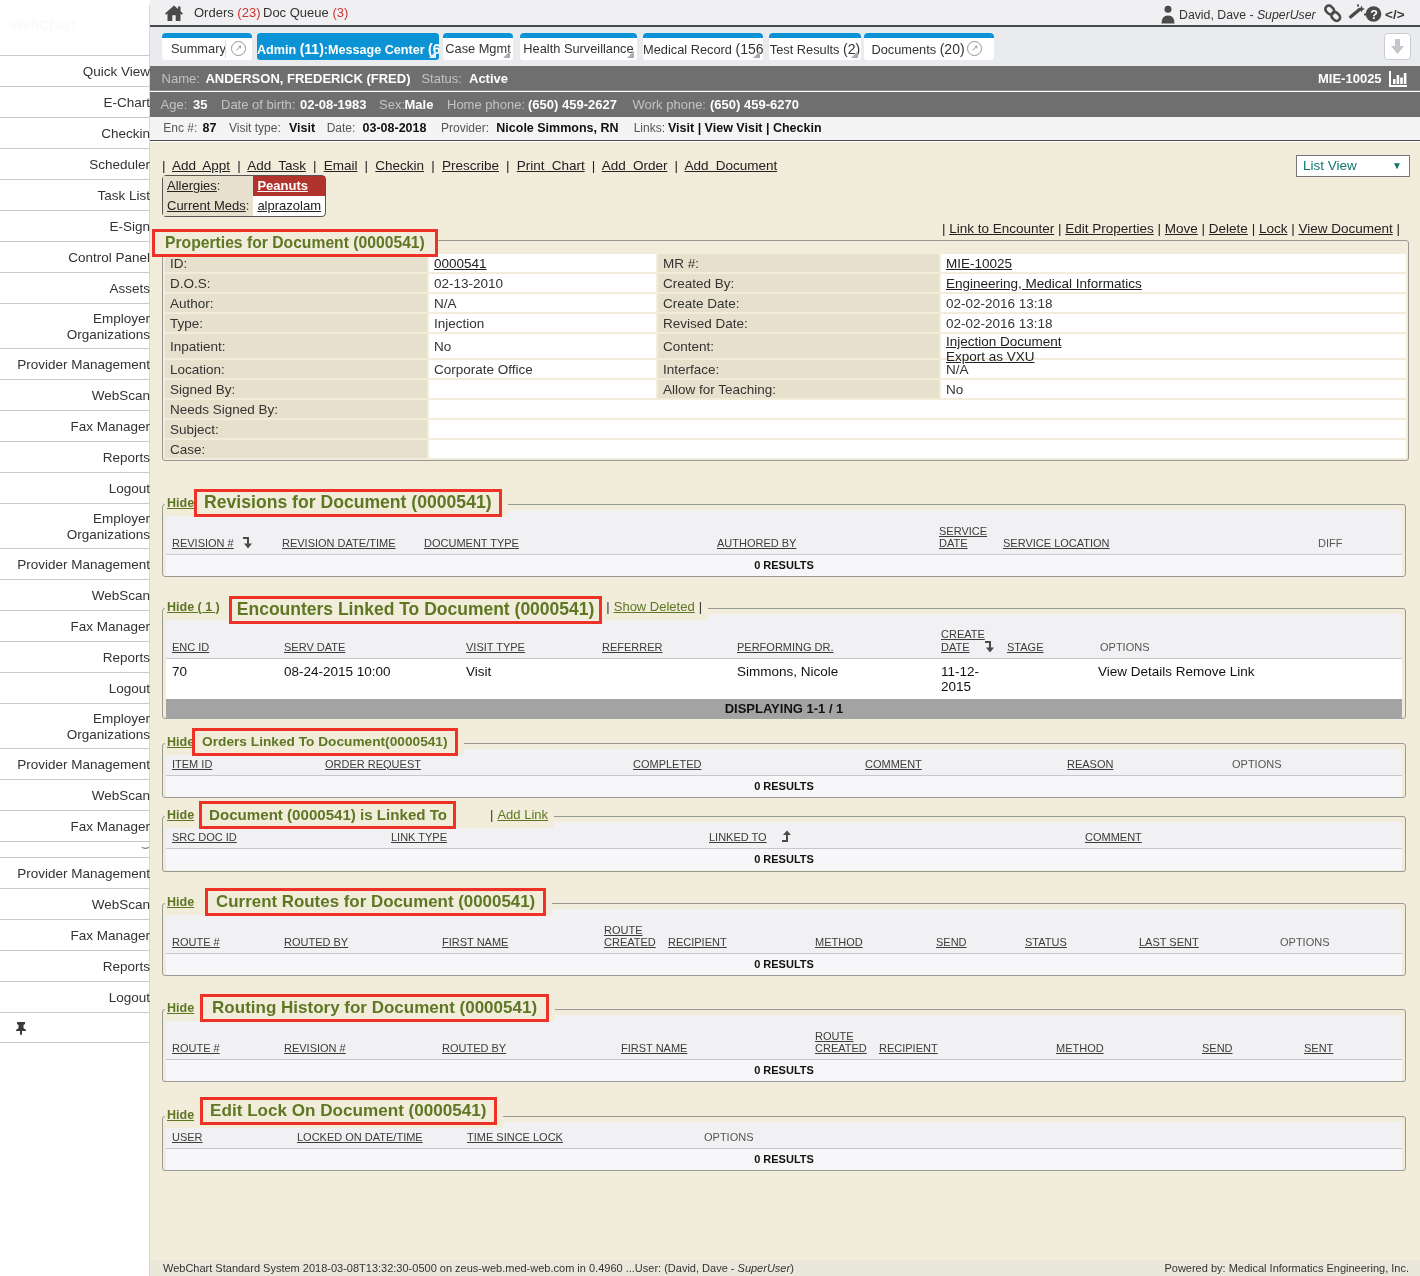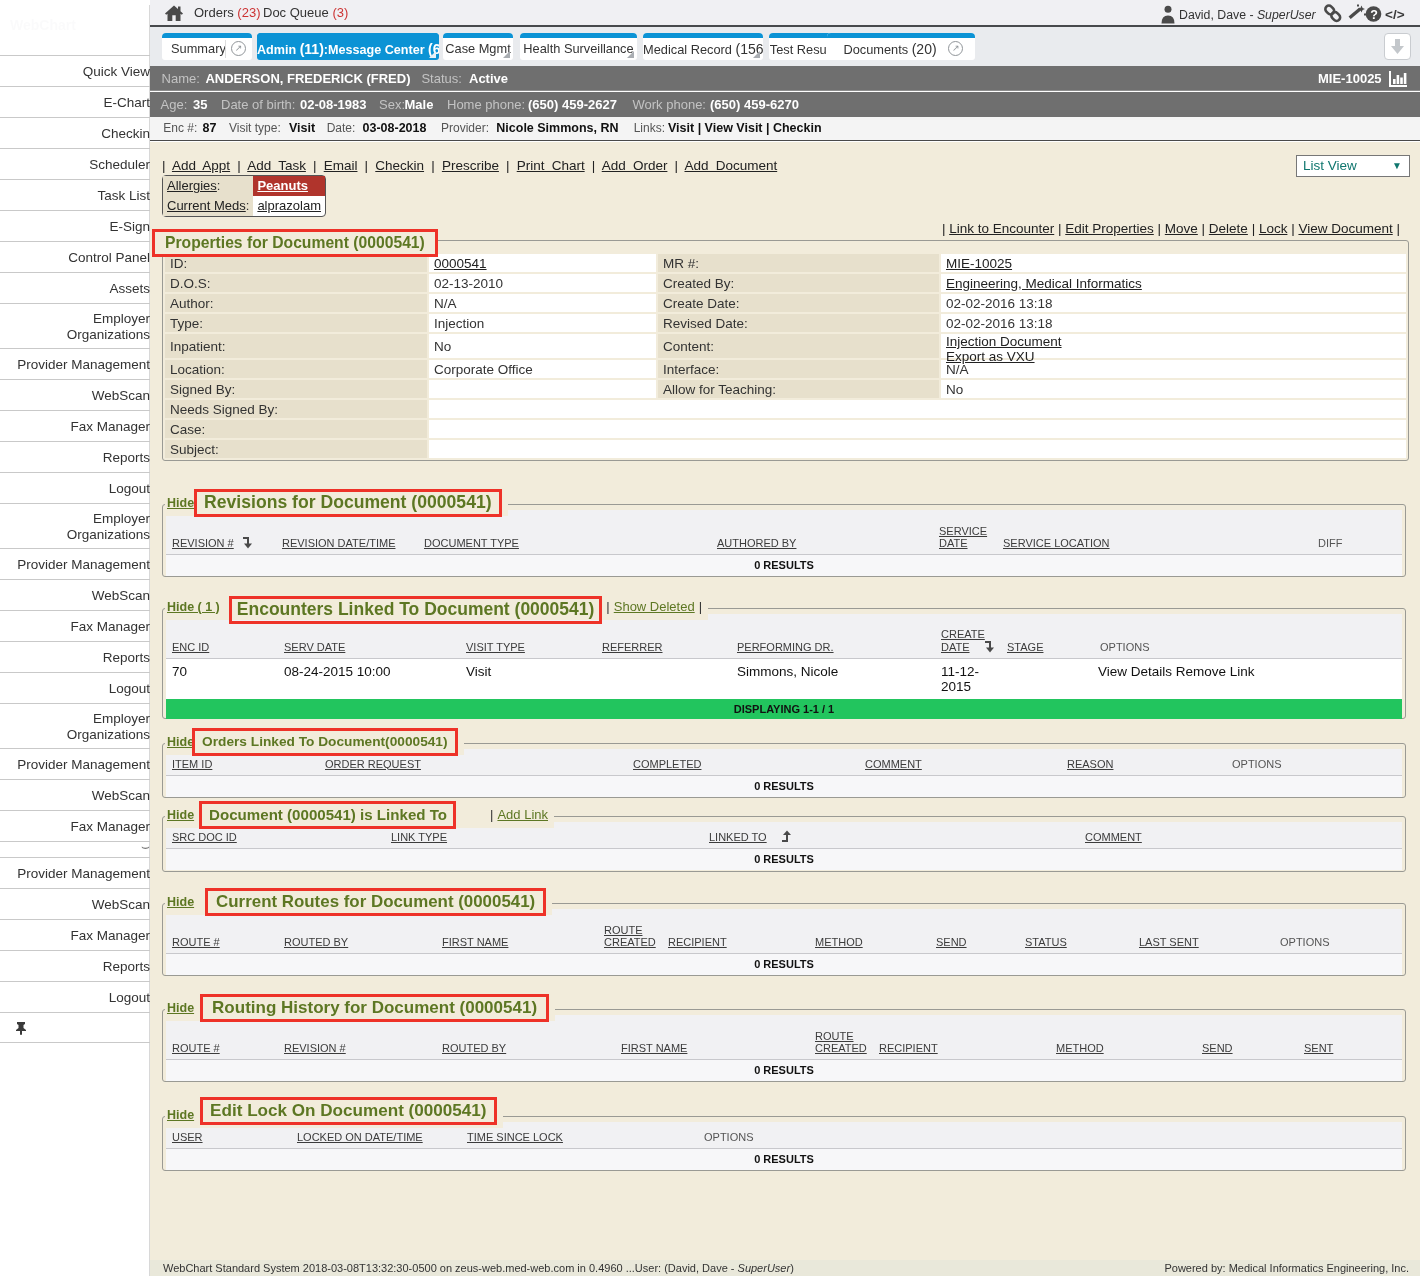--- a/index.html
+++ b/index.html
@@ -74,21 +74,21 @@
 .rbox { display:inline-block; border:3px solid #ee3228; color:#5d7723; font-weight:bold; font-size:15px; line-height:19px; padding:1px 7px 2px 7px; position:relative; z-index:5; background:transparent; }
 .sect table { width:100%; border-collapse:collapse; table-layout:fixed; }
 .sect th { background:#f1f1f3; font-size:11px; font-weight:normal; color:#3c3c3c; text-align:left; vertical-align:bottom; padding:0 0 5px 6px; border-bottom:1px solid #c8c8cc; white-space:nowrap; overflow:visible; }
 .sect th u { text-decoration:underline; }
 .hdr1 th { height:26px; }
 .hdr2 th { height:44px; }
 .hdr2b th { height:44px; }
 .th2 { white-space:normal !important; }
 .zero td { background:#f7f7f9; height:22px; text-align:center; font-size:11px; font-weight:bold; color:#111; }
 .data td { background:#fff; font-size:13.5px; color:#111; padding:5px 0 5px 6px; vertical-align:top; }
-.disp td { background:#22c55e; height:20px; text-align:center; font-size:11px; font-weight:bold; color:#111; }
+.disp td { background:#a3a3a3; height:20px; text-align:center; font-size:13px; font-weight:bold; color:#111; }
 .tpad { padding:5px 3px 0 3px; }
 
 
 #ptab { border-collapse:separate; border-spacing:2px; width:100%; table-layout:fixed; }
 #ptab td { font-size:13.5px; height:18px; padding:0 5px; vertical-align:middle; color:#333; }
 #ptab .l { background:#e7e0cc; }
 #ptab .v { background:#fff; }
 
 
 #footer { position:absolute; left:150px; top:1260px; width:1270px; height:16px; background:#e9e8da; font-size:11px; color:#333; }
@@ -194,21 +194,21 @@
   <div class="tab" style="left:493px; width:120px;">
     <div class="cap"></div>
         <div class="lbl">Medical Record <span class="cnt">(156)</span></div>
         <div class="fold"></div>
   </div>
   <div class="tab" style="left:619px; width:92px;">
     <div class="cap"></div>
         <div class="lbl">Test Results <span class="cnt">(2)</span></div>
         <div class="fold"></div>
   </div>
-  <div class="tab" style="left:677px; width:148px;">
+  <div class="tab" style="left:714px; width:130px;">
     <div class="cap"></div>
     <div class="lbl" style="left:6px; right:28px">Documents <span class="cnt">(20)</span></div>
     <div class="circ" style="right:12px"></div>
   </div>
   <div id="dlbtn">
         <svg width="17" height="17" viewBox="0 0 17 17" style="margin:4px auto">
           <path d="M6 1 h5 v7 h4 l-6.5 8 -6.5 -8 h4 z" fill="#c3c7cb"></path>
         </svg>
       </div>
 </div>
@@ -327,25 +327,25 @@
                 <td class="l">Signed By:</td>
                 <td class="v"></td>
                 <td class="l">Allow for Teaching:</td>
                 <td class="v">No</td>
               </tr>
         <tr>
                 <td class="l">Needs Signed By:</td>
                 <td class="v" colspan="3"></td>
               </tr>
         <tr>
+                <td class="l">Subject:</td>
+                <td class="v" colspan="3"></td>
+              </tr>
+        <tr>
                 <td class="l">Case:</td>
-                <td class="v" colspan="3"></td>
-              </tr>
-        <tr>
-                <td class="l">Subject:</td>
                 <td class="v" colspan="3"></td>
               </tr>
       </tbody>
           </table>
     </div>
   </div>
 
   <div class="sect" style="top:362px; height:73px;">
     <div class="legend">
           <a class="glink hide">Hide</a>

